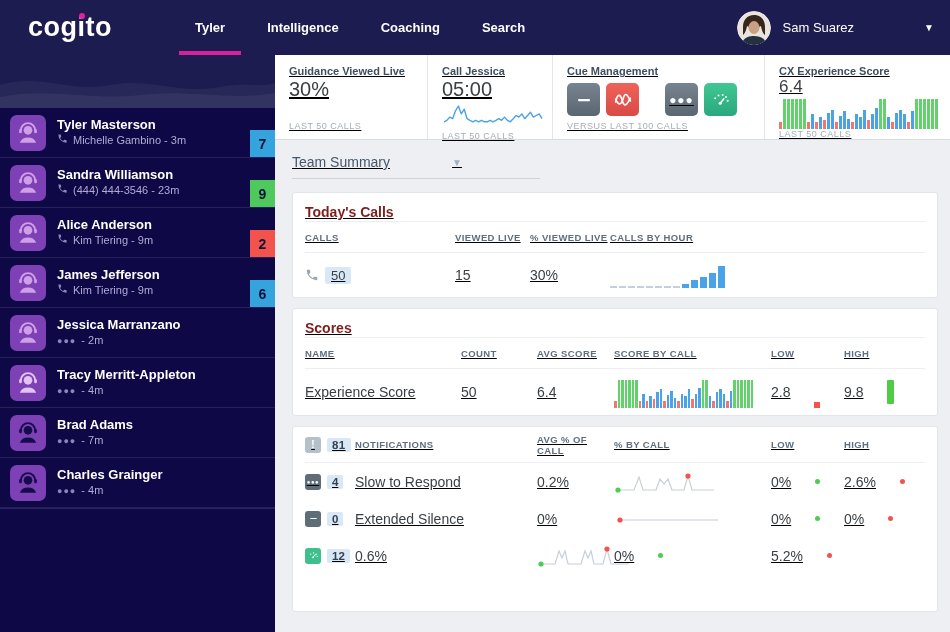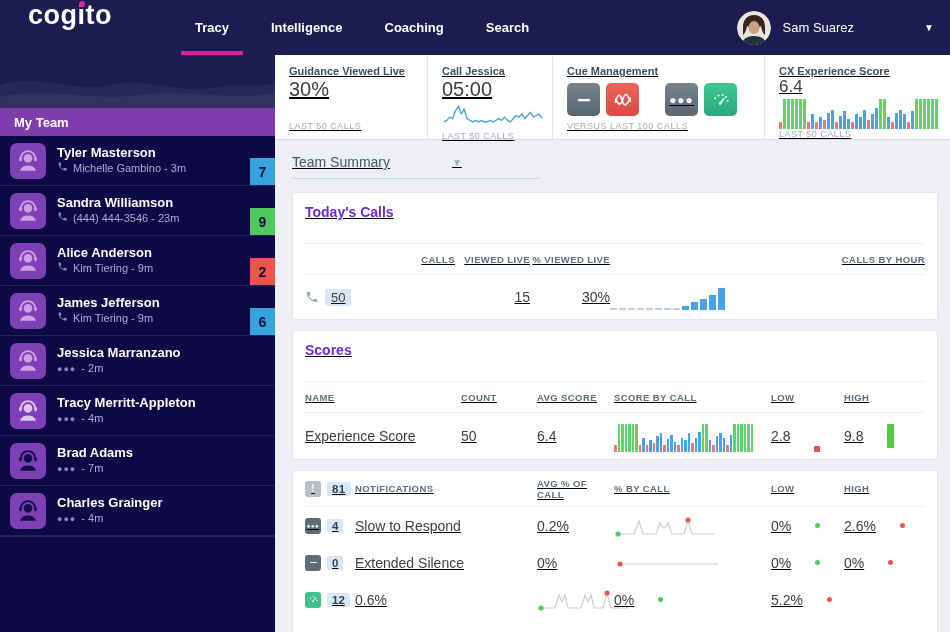--- a/index.html
+++ b/index.html
@@ -1,21 +1,21 @@
 <!DOCTYPE html>
 <html><head>
 <meta charset="utf-8">
 <style>
   * { margin:0; padding:0; box-sizing:border-box; }
   html,body { width:950px; height:632px; overflow:hidden; background:#edeff3;
     font-family:"Liberation Sans", sans-serif; }
   .app { width:950px; height:632px; display:flex; flex-direction:column; }
 
   
-  .nav { height:55px; background:#1c1c50; display:flex; flex:none; position:relative; z-index:3; }
+  .nav { height:55px; background:#1c1c50; display:flex; align-items:center; flex:none; position:relative; z-index:3; }
   .logo { font-size:27px; font-weight:bold; color:#fff; letter-spacing:.5px; margin-left:28px; position:relative; }
   .logo .i-dot { position:relative; }
   .logo .i-dot::before { content:""; position:absolute; top:1px; left:50%; transform:translateX(-50%);
     width:6px; height:6px; border-radius:50%; background:#e0219e; }
   .tabs { display:flex; margin-left:62px; height:100%; }
   .tab { color:#fff; font-size:13px; font-weight:bold; padding:0 2px; margin:0 19px; height:100%;
     display:flex; align-items:center; position:relative; cursor:pointer; }
   .tab.active::after { content:""; position:absolute; left:50%; transform:translateX(-50%); bottom:0;
     width:62px; height:4px; background:#d6219c; }
   .nav-user { margin-left:auto; display:flex; align-items:center; margin-right:16px; }
@@ -66,25 +66,25 @@
   .tile.teal { background:linear-gradient(#41c795,#2aa87c); }
   .tile .dots3 { color:#fff; font-size:12px; letter-spacing:1px; }
 
   .content { flex:1; padding:14px 12px 0 17px; overflow:hidden; }
   .selector { display:flex; align-items:center; width:248px; border-bottom:1px solid #cdd4da;
     padding-bottom:8px; margin-bottom:13px; cursor:pointer; }
   .selector-label { font-size:14px; color:#44576a; }
   .selector-caret { color:#9fb0bd; font-size:10px; margin-left:62px; }
 
   .panel { background:#fff; border:1px solid #e2e6ea; border-radius:3px; padding:0 12px; margin-bottom:10px; }
-  .panel-title { font-size:14px; font-weight:bold; color:#6d28d9; padding:11px 0 23px; border-bottom:1px solid #eceef1; }
+  .panel-title { font-size:14px; font-weight:bold; color:#7f1d1d; padding:11px 0 1px; border-bottom:1px solid #eceef1; }
   .grid-head { font-size:9.5px; font-weight:bold; color:#5e6e7e; letter-spacing:.4px;
     border-bottom:1px solid #eceef1; align-items:center; }
   .grid-row { font-size:14px; color:#3a3f44; align-items:center; }
-  .tc-grid { display:grid; grid-template-columns:150px 75px 80px 1fr;text-align:right; }
+  .tc-grid { display:grid; grid-template-columns:150px 75px 80px 1fr; }
   .sc-grid { display:grid; grid-template-columns:156px 76px 77px 157px 73px 1fr; }
   .cue-grid { display:grid; grid-template-columns:50px 182px 77px 157px 73px 1fr; }
   .tc-grid.grid-head, .sc-grid.grid-head { height:31px; }
   .tc-grid.grid-row { height:44px; } .sc-grid.grid-row { height:46px; }
   .cue-grid.grid-head { height:36px; } .cue-grid.grid-row { height:37px; }
 
   .pill { background:#d9e8f7; border-radius:2px; padding:1px 6px; font-size:13px; color:#3a3f44; }
   .cell-icon { display:flex; align-items:center; gap:6px; }
   .mini-tile { width:16px; height:16px; border-radius:3px; display:flex; align-items:center;
     justify-content:center; flex:none; color:#fff; font-size:10px; font-weight:bold; }
@@ -99,21 +99,21 @@
   .spark svg { display:block; }
 </style>
 </head>
 <body>
 
 <div class="app">
 
   <header class="nav">
     <div class="logo"><span>cog</span><span class="i-dot">i</span><span>to</span></div>
     <nav class="tabs">
-      <div class="tab active">Tracy</div>
+      <div class="tab active">Tyler</div>
       <div class="tab">Intelligence</div>
       <div class="tab">Coaching</div>
       <div class="tab">Search</div>
     </nav>
     <div class="nav-user">
       <span class="avatar">
         <svg viewBox="0 0 34 34">
             <circle cx="17" cy="17" r="17" fill="#e9e4de"></circle>
             <path d="M17 4c-7 0-11 5-11 12v8c3-2 4-9 4-9 4 2 10 2 14 0 0 0 1 7 4 9v-8c0-7-4-12-11-12z" fill="#38261e"></path>
             <ellipse cx="17" cy="16.5" rx="5.5" ry="6.5" fill="#c9a183"></ellipse>
@@ -127,21 +127,20 @@
 
   <div class="body-row">
 
     <aside class="sidebar">
       <div class="waves">
         <svg viewBox="0 0 275 53" preserveAspectRatio="none">
           <path d="M0,30 C40,18 70,38 110,30 C150,22 180,40 220,32 C245,27 262,33 275,28 L275,53 L0,53 Z" fill="rgba(255,255,255,0.05)"></path>
           <path d="M0,42 C50,32 90,46 140,40 C190,34 230,46 275,38 L275,53 L0,53 Z" fill="rgba(255,255,255,0.06)"></path>
         </svg>
       </div>
-      <div class="team-header">My Team</div>
       <div class="team-list" id="team-list">
   <div class="member">
     <div class="avatar-tile">
               <svg viewBox="0 0 24 24">
                 <circle cx="12" cy="9.5" r="4" fill="#cf9fe8"></circle>
                 <path d="M4.5 21a7.8 6.8 0 0 1 15 0z" fill="#cf9fe8"></path>
                 <path d="M5.4 9.5a6.6 6.6 0 0 1 13.2 0" fill="none" stroke="#cf9fe8" stroke-width="1.7"></path>
                 <rect x="3.8" y="8.4" width="2.5" height="3.8" rx="1.1" fill="#cf9fe8"></rect>
                 <rect x="17.7" y="8.4" width="2.5" height="3.8" rx="1.1" fill="#cf9fe8"></rect>
               </svg>

